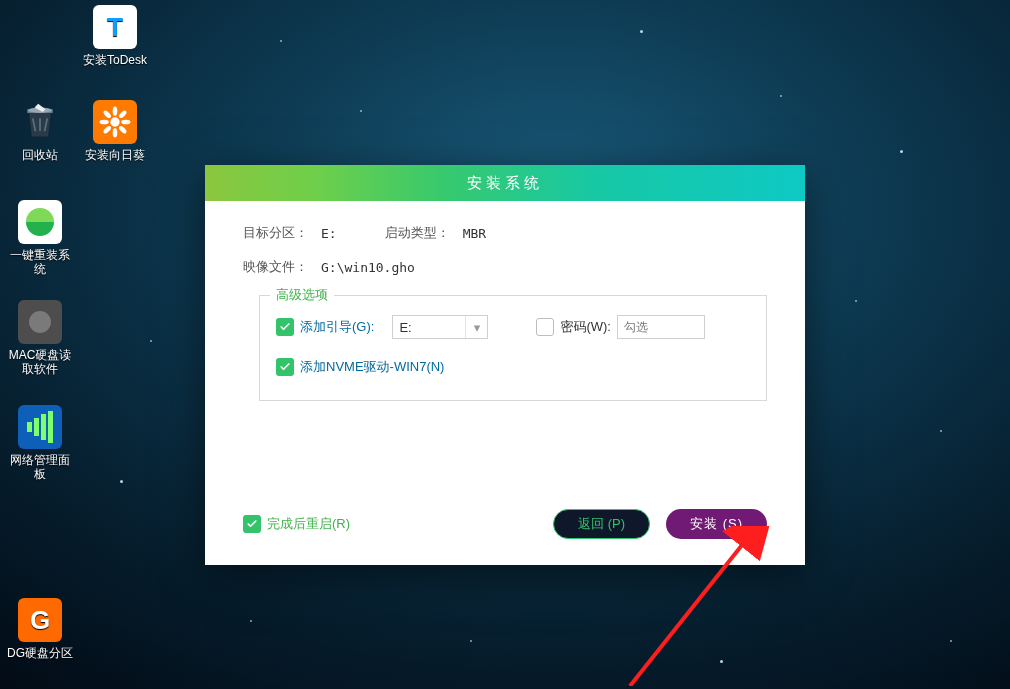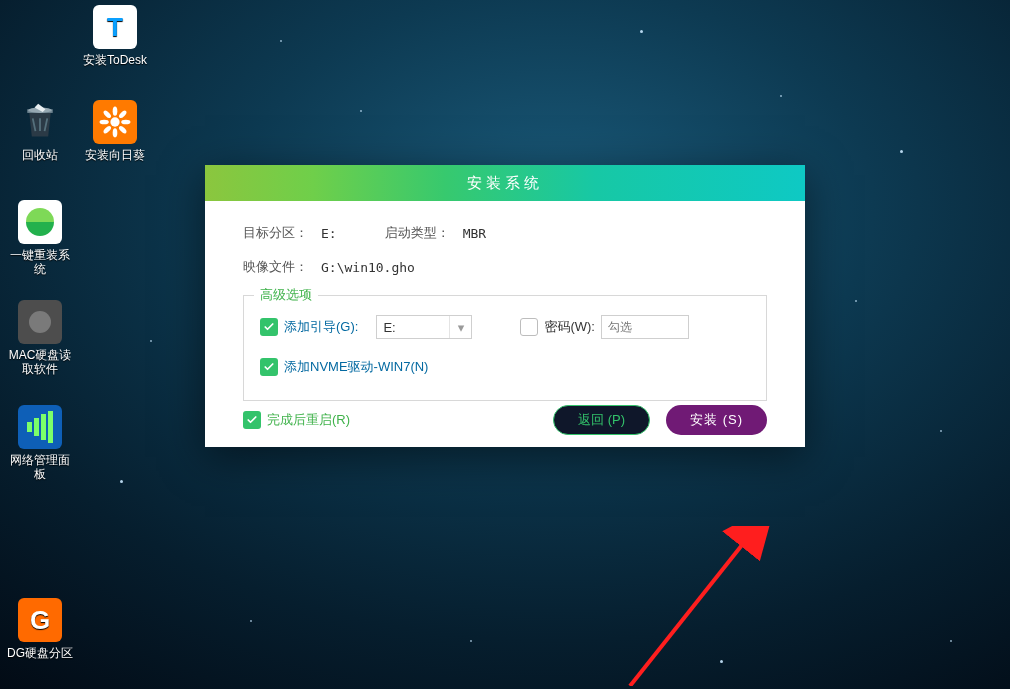--- a/index.html
+++ b/index.html
@@ -26,54 +26,54 @@
     .g-hdd::before{content:"";width:22px;height:22px;border-radius:50%;background:#7a7a7a;}
     .g-net{ background:#0e5fb7; border-radius:4px; display:flex;align-items:flex-end;justify-content:center;gap:2px;padding:6px;}
     .g-net span{width:5px;background:#7cff6a;}
     .g-world{ background:radial-gradient(circle at 40% 35%,#cfe5ff,#4a90d9 60%,#2a5a8a);border-radius:50%;}
     .g-dg{ background:#ff6a00; border-radius:8px; color:#fff; font-weight:bold; font-size:20px; display:flex;align-items:center;justify-content:center;}
     
     .star{position:absolute;width:2px;height:2px;background:#c9e8ff;border-radius:50%;opacity:.7;}
     .star.b{width:3px;height:3px;opacity:.9;}
     
     .dialog{
-      position:absolute; left:205px; top:165px; width:600px; height:282px;
+      position:absolute; left:205px; top:165px; width:600px; height:400px;
       background:#fff; box-shadow:0 10px 40px rgba(0,0,0,.5);
     }
     .dlg-header{
       height:36px; line-height:36px; text-align:center; color:#fff; letter-spacing:4px;
       font-size:15px;
       background:linear-gradient(90deg,#8bc63e 0%, #6fcf4a 18%, #37c96e 40%, #17c8a5 65%, #0ec9c4 100%);
     }
     .dlg-body{ position:relative; padding:18px 38px 0 38px; color:#333; font-size:13px;}
     .row{ display:flex; align-items:center; height:28px; }
     .lbl-c{ color:#555; width:78px;}
     .val-c{ font-family:Consolas,monospace; color:#333; font-size:13px;}
     .toprow{ display:flex; gap:8px; }
     .toprow .col2{ margin-left:40px; }
     .toprow .col2 .lbl-c{ width:78px;}
     
     .adv{
-      margin-top:14px; border:1px solid #d8d8d8; padding:16px 16px 18px 16px; position:relative;
+      margin-top:14px; border:1px solid #d8d8d8; padding:16px 16px 18px 16px; position:relative;margin-left:16px;
     }
     .adv-title{ position:absolute; top:-10px; left:10px; background:#fff; padding:0 6px; color:#3fb24a; font-size:13px;}
     .adv-row{ display:flex; align-items:center; height:30px;}
     .chk{ width:18px;height:18px;border-radius:3px;margin-right:6px;display:inline-flex;align-items:center;justify-content:center;flex:none;}
     .chk.on{ background:#33c36b;}
     .chk.on svg{width:12px;height:12px;}
     .chk.off{ border:1px solid #bdbdbd; background:#fff;}
     .chk-lbl{ color:#0369a1; font-size:13px;}
     .sel{ margin-left:18px; width:96px; height:24px; border:1px solid #cfcfcf; background:#fff;
           display:flex; align-items:center; padding:0 6px; font-family:Consolas,monospace; font-size:13px; position:relative;}
     .sel .caret{position:absolute;right:0;top:0;width:22px;height:100%;display:flex;align-items:center;justify-content:center;color:#9a9a9a;border-left:1px solid #e4e4e4;}
     .pwd-lbl{ margin-left:60px; color:#333;}
     .pwd-in{ margin-left:6px; width:88px; height:24px; border:1px solid #cfcfcf; background:#fff; font-size:12px; padding:0 6px; color:#aaa;}
     .adv-row2{ margin-top:10px;}
     
-    .dlg-foot{ position:absolute; left:38px; right:38px; bottom:12px; display:flex; align-items:center;}
+    .dlg-foot{ position:absolute; left:38px; right:38px; bottom:26px; display:flex; align-items:center;}
     .btn{ height:30px; padding:0 24px; border-radius:15px; font-size:13px; display:flex; align-items:center; cursor:pointer; user-select:none;}
     .btn.back{ border:1px solid #33c36b; color:#33c36b; background:#0f172a; margin-left:auto;}
     .btn.install{ background:#701a75; color:#fff; margin-left:16px; letter-spacing:1px;}
     
     .arrow{position:absolute; left:570px; top:526px; width:200px; height:160px; pointer-events:none;}
   </style>
 </head>
 <body>
 
 <div class="desktop">

